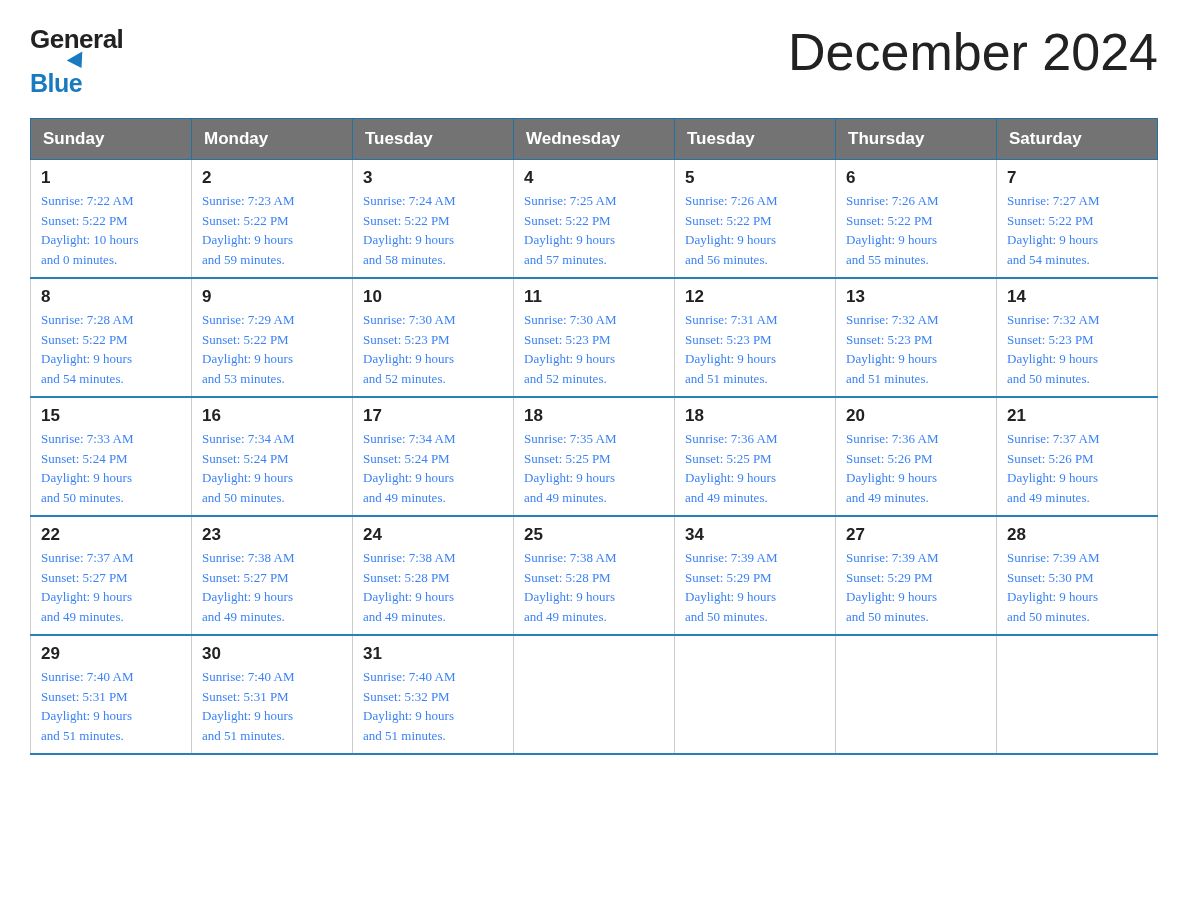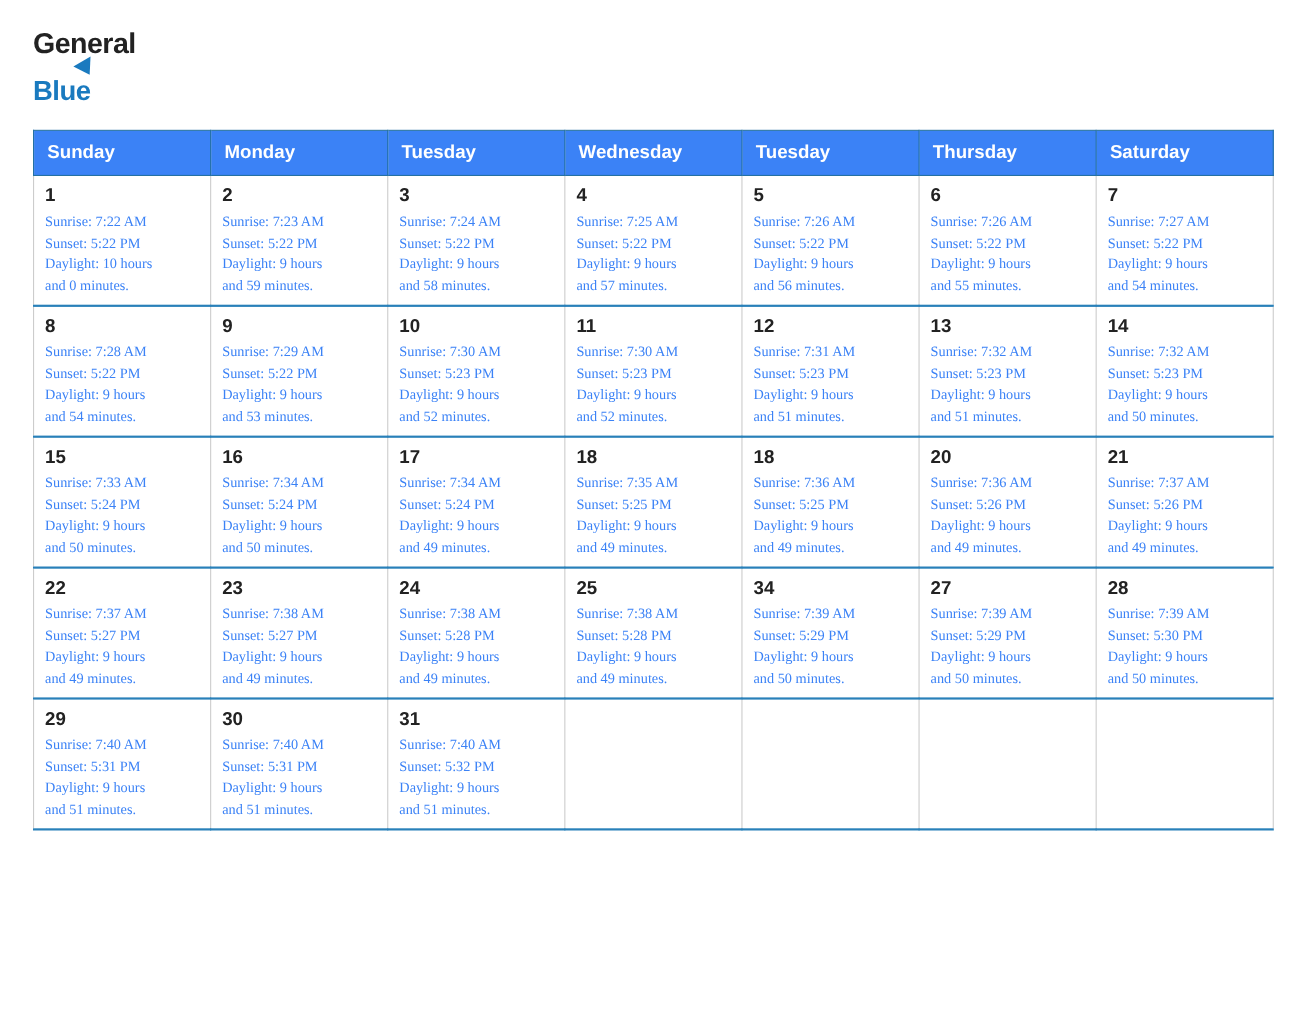--- a/index.html
+++ b/index.html
@@ -63,21 +63,21 @@
       font-weight: 400;
       color: #444;
       margin-top: 4px;
     }
     .calendar {
       width: 100%;
       border-collapse: collapse;
       border: 1px solid #aaa;
     }
     .calendar thead tr th {
-      background-color: #3b82f6;
+      background-color: #737373;
       color: #fff;
       font-size: 17px;
       font-weight: 600;
       padding: 10px 12px;
       text-align: left;
       border: 1px solid #2471a3;
     }
     .calendar tbody tr td {
       vertical-align: top;
       padding: 8px 10px;
@@ -111,20 +111,21 @@
   <div class="logo">
     <div class="logo-line">
       <span class="logo-general">General</span>
       <span class="logo-triangle"></span>
     </div>
     <div>
       <span class="logo-blue">Blue</span>
     </div>
   </div>
   <div class="title-block">
+    <h1>December 2024</h1>
   </div>
 </div>
 
 <table class="calendar">
   <thead>
     <tr>
     <th>Sunday</th>
         <th>Monday</th>
         <th>Tuesday</th>
         <th>Wednesday</th>

